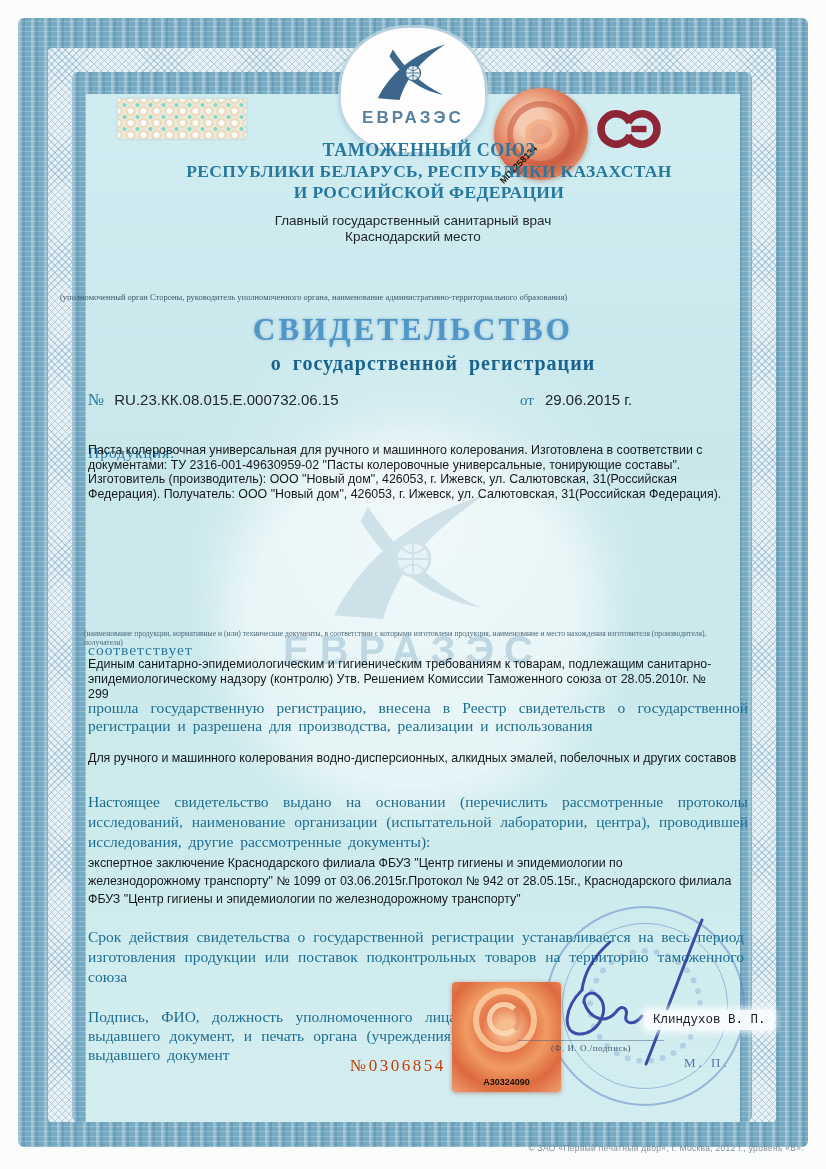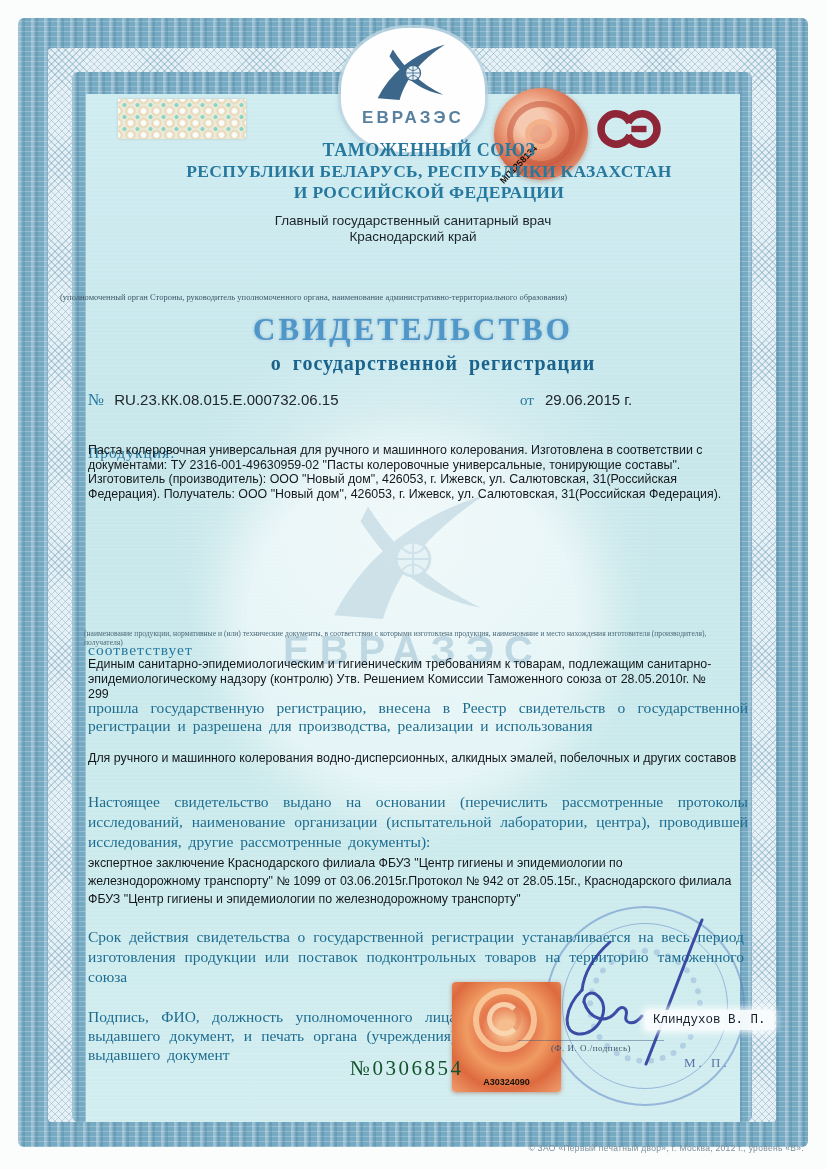--- a/index.html
+++ b/index.html
@@ -117,21 +117,21 @@
     font-family:"Liberation Sans",sans-serif;font-size:12.4px;line-height:15px;color:#14181c;}
   .para{color:#1e6d90;font-size:15.5px;line-height:20px;text-align:justify;word-spacing:3px;z-index:6;}
   .para-registered{left:88px;top:699px;width:660px;line-height:18px;}
   .usage-text{left:88px;top:751px;width:660px;z-index:6;
     font-family:"Liberation Sans",sans-serif;font-size:12.4px;color:#14181c;}
   .para-basis{left:88px;top:792px;width:660px;}
   .basis-details{left:88px;top:854px;width:644px;z-index:6;
     font-family:"Liberation Sans",sans-serif;font-size:12.4px;line-height:18px;color:#14181c;}
   .para-validity{left:88px;top:927px;width:656px;}
   .para-sign{left:88px;top:1007px;width:372px;line-height:19px;}
-  .serial{left:350px;top:1056px;z-index:6;font-size:21px;letter-spacing:2.5px;color:#14532d;}
+  .serial{left:350px;top:1056px;z-index:6;font-size:17px;letter-spacing:2.5px;color:#c2410c;}
   .footer{right:22px;top:1143px;z-index:6;font-family:"Liberation Sans",sans-serif;
     font-size:8.5px;color:#7b8f9b;letter-spacing:.3px;}
 </style>
 </head>
 <body>
 
 <div class="page">
 
   <div class="band band-blue f1"></div>
   <div class="band f2"></div>
@@ -174,21 +174,21 @@
       </svg>
     </div>
 
     <div class="abs hdr">
       <div class="l1">ТАМОЖЕННЫЙ СОЮЗ</div>
       <div class="l2">РЕСПУБЛИКИ БЕЛАРУСЬ, РЕСПУБЛИКИ КАЗАХСТАН</div>
       <div class="l3">И РОССИЙСКОЙ ФЕДЕРАЦИИ</div>
     </div>
     <div class="abs authority">
       <div>Главный государственный санитарный врач</div>
-      <div>Краснодарский край</div>
+      <div>Краснодарский место</div>
     </div>
     <div class="abs note1">(уполномоченный орган Стороны, руководитель уполномоченного органа, наименование административно-территориального образования)</div>
 
     <div class="abs title-main">СВИДЕТЕЛЬСТВО</div>
     <div class="abs title-sub">о государственной регистрации</div>
 
     <div class="abs reg-row">
       <span class="num-sign">№</span><span class="num-val">RU.23.КК.08.015.Е.000732.06.15</span>
       <span class="date-label">от</span>
       <span class="date-val">29.06.2015 г.</span>

